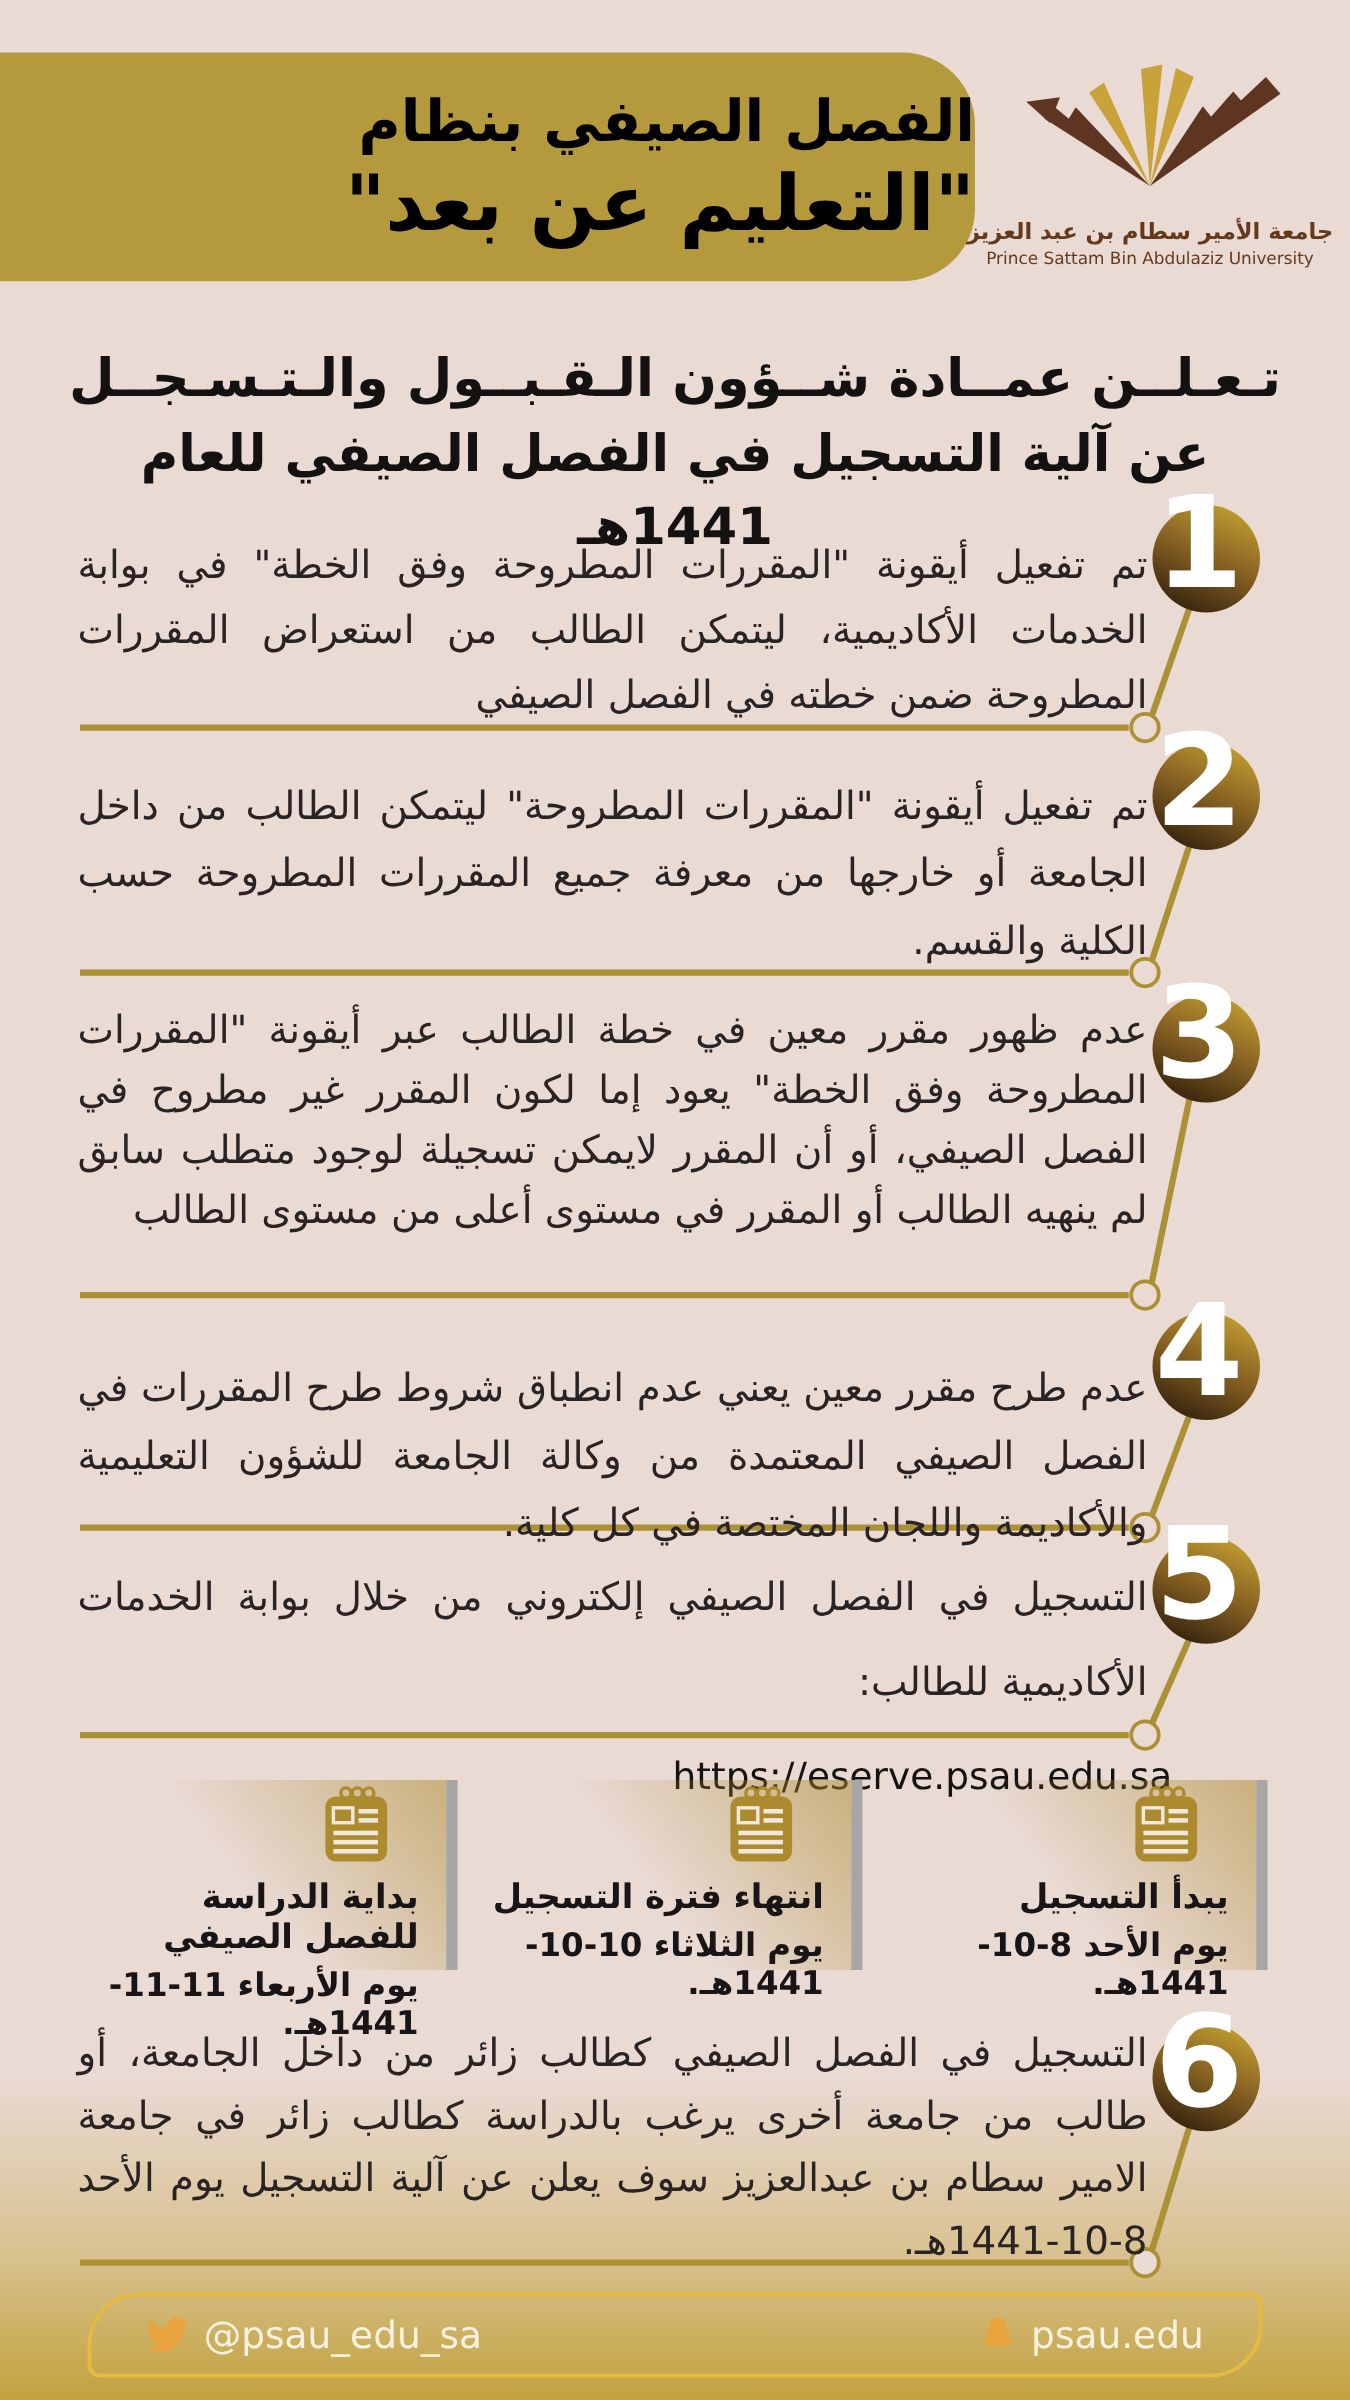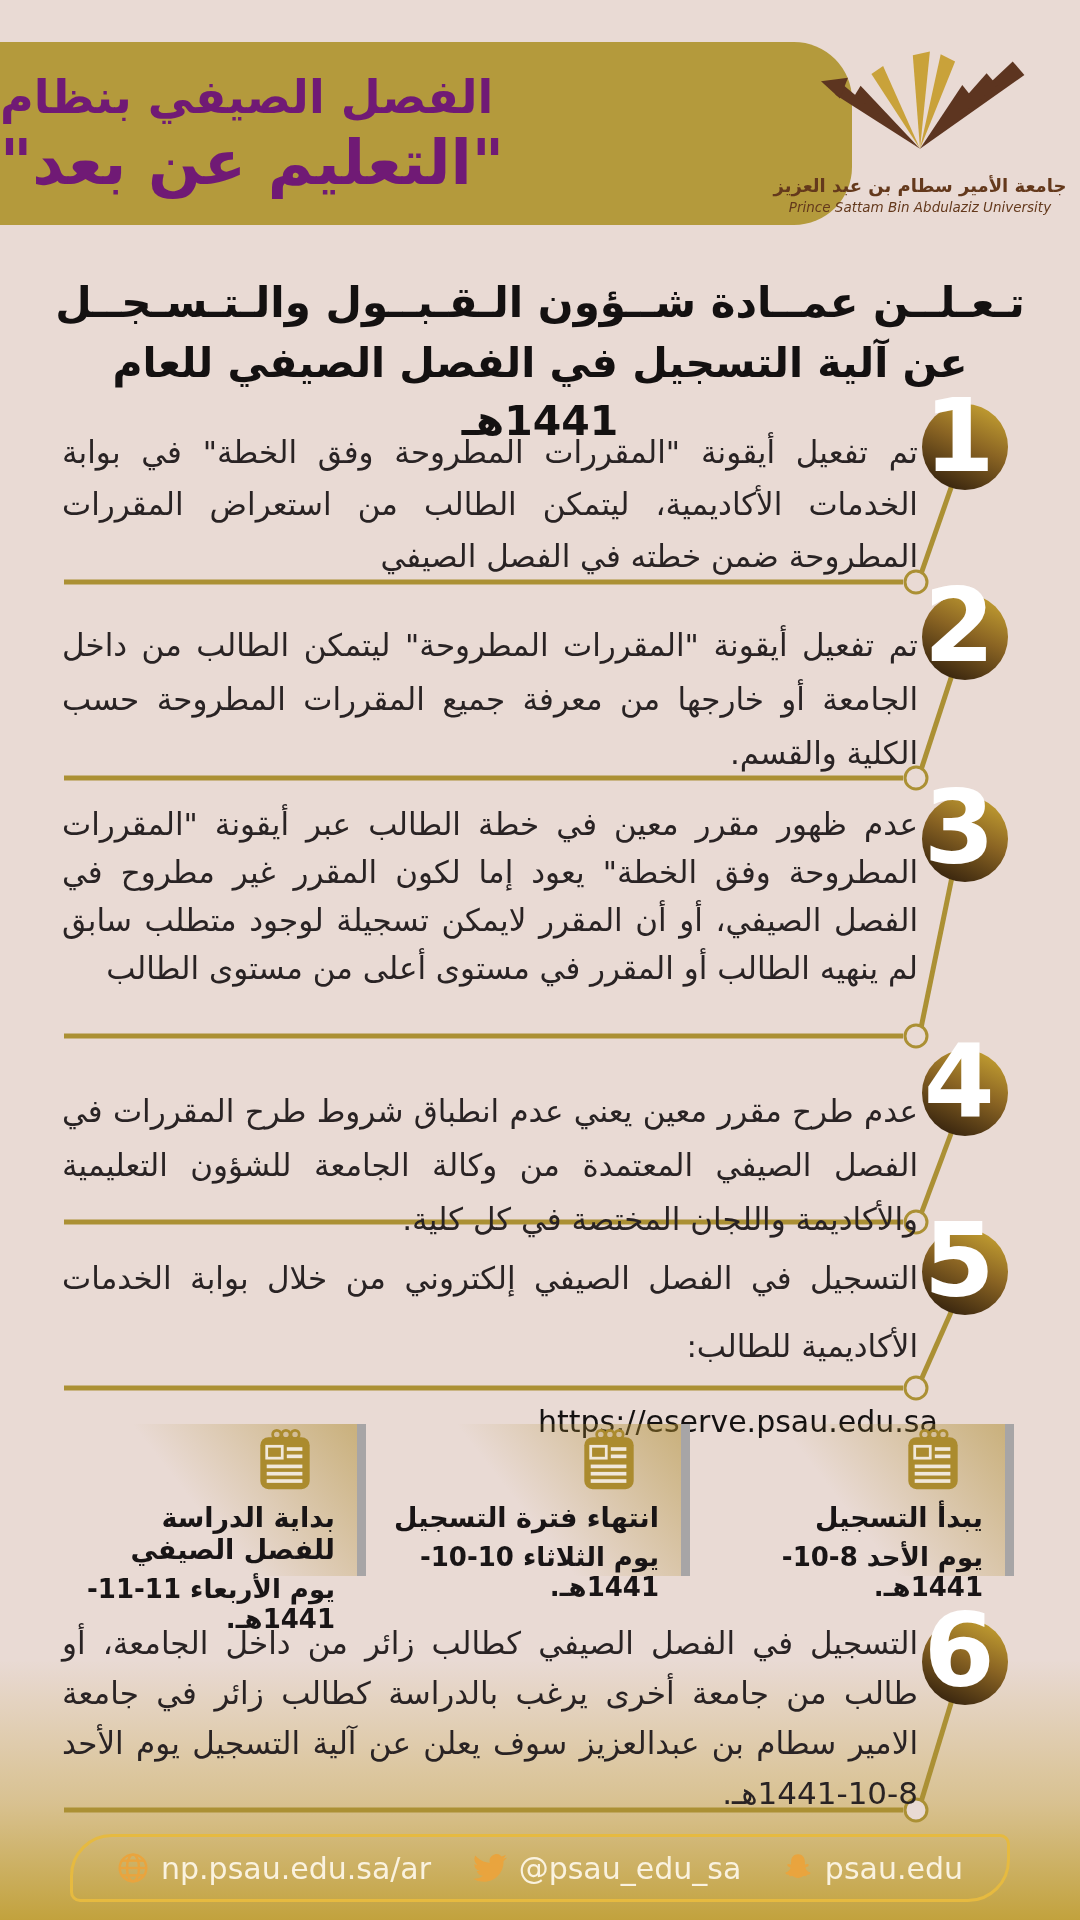--- a/index.html
+++ b/index.html
@@ -9,31 +9,31 @@
     font-family:"DejaVu Sans",sans-serif;
     direction:rtl;
   }
   
   #bottom-gradient{
     position:absolute;left:0;right:0;top:1660px;height:260px;
     background:linear-gradient(180deg,rgba(196,163,62,0) 0%,rgba(196,163,62,.45) 55%,#c2a23d 100%);
   }
   
   #hdr-badge{
-    position:absolute;left:0;top:42px;width:852px;height:183px;
+    position:absolute;left:0;top:42px;width:780px;height:183px;
     background:#b49a3c;border-radius:0 58px 58px 0;
-    color:#701a75;text-align:left;font-weight:bold;
+    color:#000000;text-align:right;font-weight:bold;
   }
   #hdr-badge .t1{padding-top:26px;font-size:46px;line-height:58px;}
   #hdr-badge .t2{font-size:62px;line-height:74px;}
   
   #logo{position:absolute;left:772px;top:48px;width:296px;text-align:center;}
   #logo svg{display:block;margin:0 auto;}
   #logo .ar{font-size:18px;font-weight:bold;color:#64391c;margin-top:19px;}
-  #logo .en{font-size:13.5px;color:#64391c;margin-top:3px;font-style:italic;}
+  #logo .en{font-size:13.5px;color:#64391c;margin-top:3px;}
   
   #announce{position:absolute;top:272px;left:30px;right:30px;text-align:center;font-weight:bold;color:#141111;}
   #announce .a1{font-size:42px;line-height:62px;}
   #announce .a2{font-size:41px;line-height:58px;}
   
   .item{position:absolute;right:162px;width:856px;font-size:31px;color:#292324;
         text-align:justify;text-align-last:right;}
   #item1{top:426px;line-height:52px;}
   #item2{top:618px;line-height:54px;}
   #item3{top:800px;line-height:48px;}
@@ -205,32 +205,20 @@
       <rect x="10" y="48" width="39" height="4" fill="#f1e8da"></rect>
       <rect x="10" y="56" width="39" height="4" fill="#f1e8da"></rect>
     </svg>
     <div class="c-title">بداية الدراسة للفصل الصيفي</div>
     <div class="c-date">يوم الأربعاء 11-11-1441هـ.</div>
   </div>
 </div>
 
 <div id="footer">
   <div class="f-item">
-    <svg width="32" height="32" viewBox="0 0 24 24">
-      <g fill="none" stroke="#e9a43e" stroke-width="1.8">
-        <circle cx="12" cy="12" r="10"></circle>
-        <ellipse cx="12" cy="12" rx="4.5" ry="10"></ellipse>
-        <line x1="2" y1="12" x2="22" y2="12"></line>
-        <line x1="3.5" y1="6.5" x2="20.5" y2="6.5"></line>
-        <line x1="3.5" y1="17.5" x2="20.5" y2="17.5"></line>
-      </g>
-    </svg>
-    <span>np.psau.edu.sa/ar</span>
-  </div>
-  <div class="f-item">
     <svg width="34" height="34" viewBox="0 0 24 24">
       <path fill="#e9a43e" d="M23.953 4.57a10 10 0 01-2.825.775 4.958 4.958 0 002.163-2.723c-.951.555-2.005.959-3.127 1.184a4.92 4.92 0 00-8.384 4.482C7.69 8.095 4.067 6.13 1.64 3.162a4.822 4.822 0 00-.666 2.475c0 1.71.87 3.213 2.188 4.096a4.904 4.904 0 01-2.228-.616v.06a4.923 4.923 0 003.946 4.827 4.996 4.996 0 01-2.212.085 4.936 4.936 0 004.604 3.417 9.867 9.867 0 01-6.102 2.105c-.39 0-.779-.023-1.17-.067a13.995 13.995 0 007.557 2.209c9.053 0 13.998-7.496 13.998-13.985 0-.21 0-.42-.015-.63A9.935 9.935 0 0024 4.59z"></path>
     </svg>
     <span>@psau_edu_sa</span>
   </div>
   <div class="f-item">
     <svg width="30" height="30" viewBox="0 0 24 24">
       <path fill="#e9a43e" d="M12 1c-3.5 0-5.5 2.6-5.5 6l-.02 2.1c-.5.25-1.3-.1-1.8-.3-.6-.2-1.3.2-1.3.8 0 .9 1.4 1.5 2.3 1.8.3.1.4.4.3.7-.6 1.4-1.8 2.9-3.5 3.3-.4.1-.6.5-.4.9.4.8 1.9 1.1 2.9 1.2.1.4.2 1 .5 1.1.6.2 1.5-.3 2.5-.1 1 .2 1.9 1.5 4 1.5s3-1.3 4-1.5c1-.2 1.9.3 2.5.1.3-.1.4-.7.5-1.1 1-.1 2.5-.4 2.9-1.2.2-.4 0-.8-.4-.9-1.7-.4-2.9-1.9-3.5-3.3-.1-.3 0-.6.3-.7.9-.3 2.3-.9 2.3-1.8 0-.6-.7-1-1.3-.8-.5.2-1.3.55-1.8.3L17.5 7c0-3.4-2-6-5.5-6z"></path>
     </svg>
     <span>psau.edu</span>

